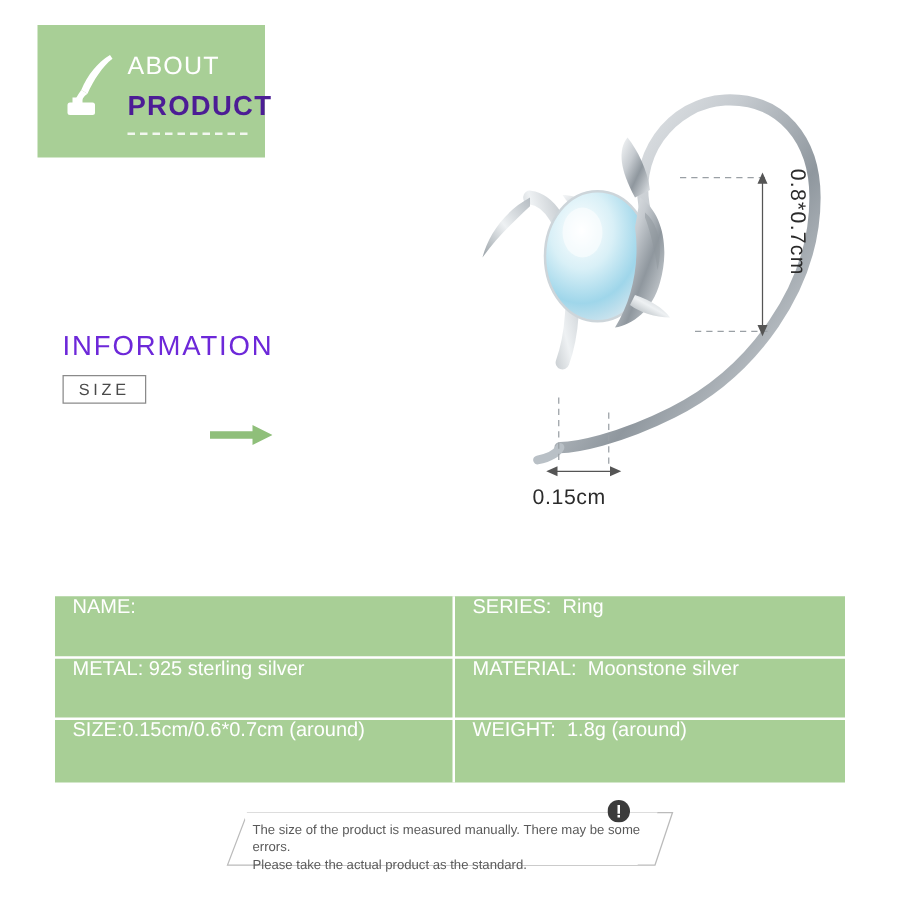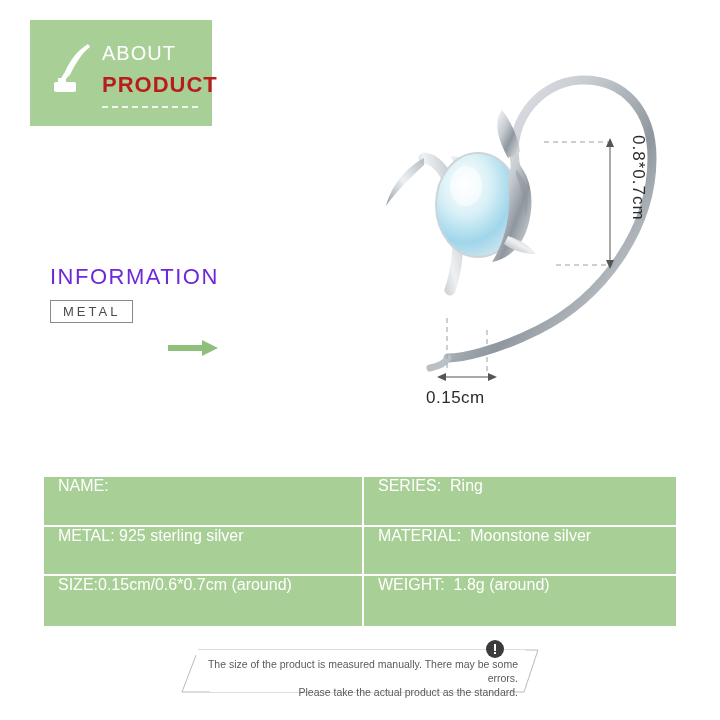--- a/index.html
+++ b/index.html
@@ -44,21 +44,21 @@
     letter-spacing: 1px;
     color: #ffffff;
     font-weight: 400;
   }
   .about-badge .product-text {
     position: absolute;
     left: 72px;
     top: 52px;
     font-size: 22px;
     letter-spacing: 1px;
-    color: #b91c1c;
+    color: #4c1d95;
     font-weight: 700;
   }
   .about-badge .dash-line {
     position: absolute;
     left: 72px;
     top: 86px;
     width: 96px;
     height: 0;
     border-top: 2px dashed #ffffff;
     opacity: 0.85;
@@ -160,21 +160,21 @@
     left: 0;
     top: 0;
     width: 360px;
     height: 46px;
   }
   .footer-note .note-text {
     position: absolute;
     left: 22px;
     top: 9px;
     width: 316px;
-    text-align: right;
+    text-align: left;
     font-size: 10.5px;
     line-height: 14px;
     color: #5a5a5a;
   }
   .footer-note .excl {
     position: absolute;
     left: 306px;
     top: -8px;
     width: 18px;
     height: 18px;
@@ -193,21 +193,21 @@
         <rect x="6" y="40" width="22" height="10" rx="2" fill="#ffffff"></rect>
         <rect x="10" y="36" width="8" height="6" fill="#ffffff"></rect>
       </svg>
     </span>
     <div class="about-text">ABOUT</div>
     <div class="product-text">PRODUCT</div>
     <div class="dash-line"></div>
   </div>
 
   <div class="information-title">INFORMATION</div>
-  <div class="size-box">METAL</div>
+  <div class="size-box">SIZE</div>
   <span class="green-arrow">
     <svg width="50" height="16" viewBox="0 0 50 16">
       <path d="M0 5 H34 V0 L50 8 L34 16 V11 H0 Z" fill="#8fbf7a"></path>
     </svg>
   </span>
 
   <div class="product-area">
     <svg width="400" height="380" viewBox="0 0 400 380">
       <defs>
         <linearGradient id="silver" x1="0" y1="0" x2="1" y2="1">

